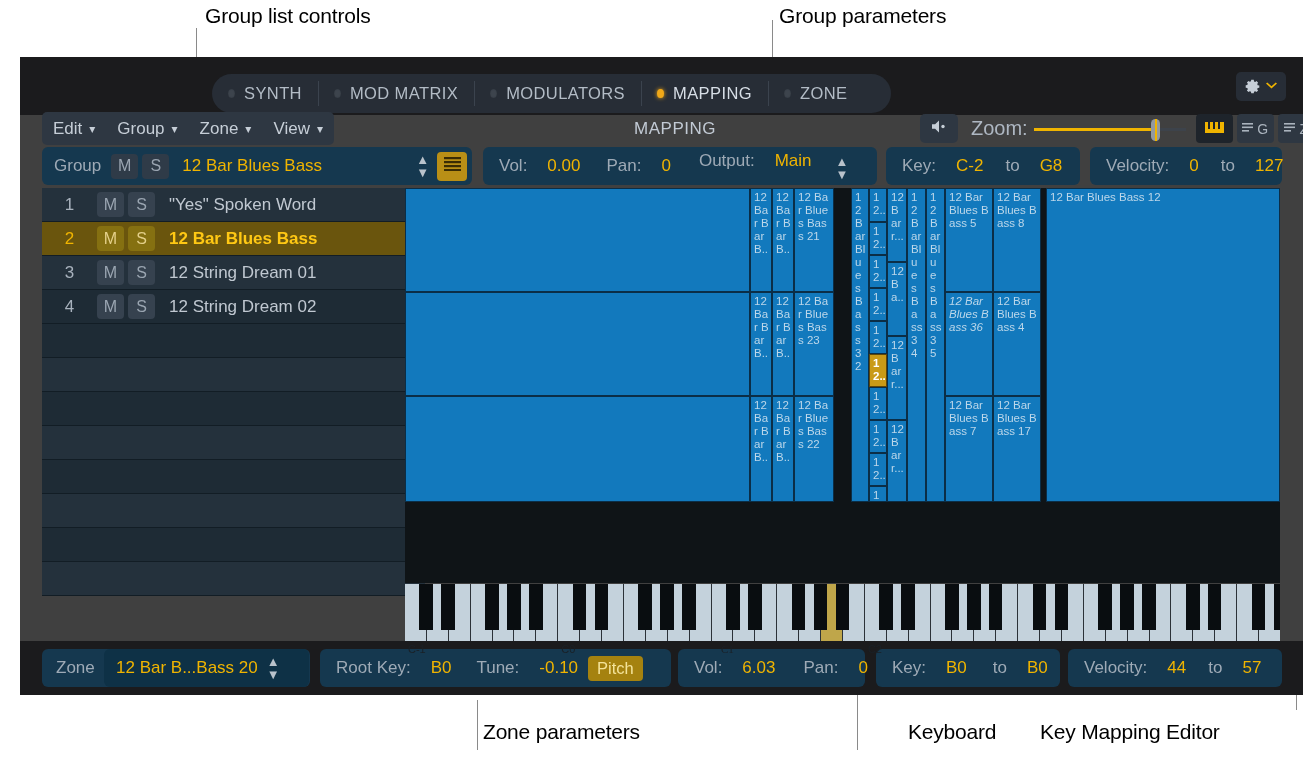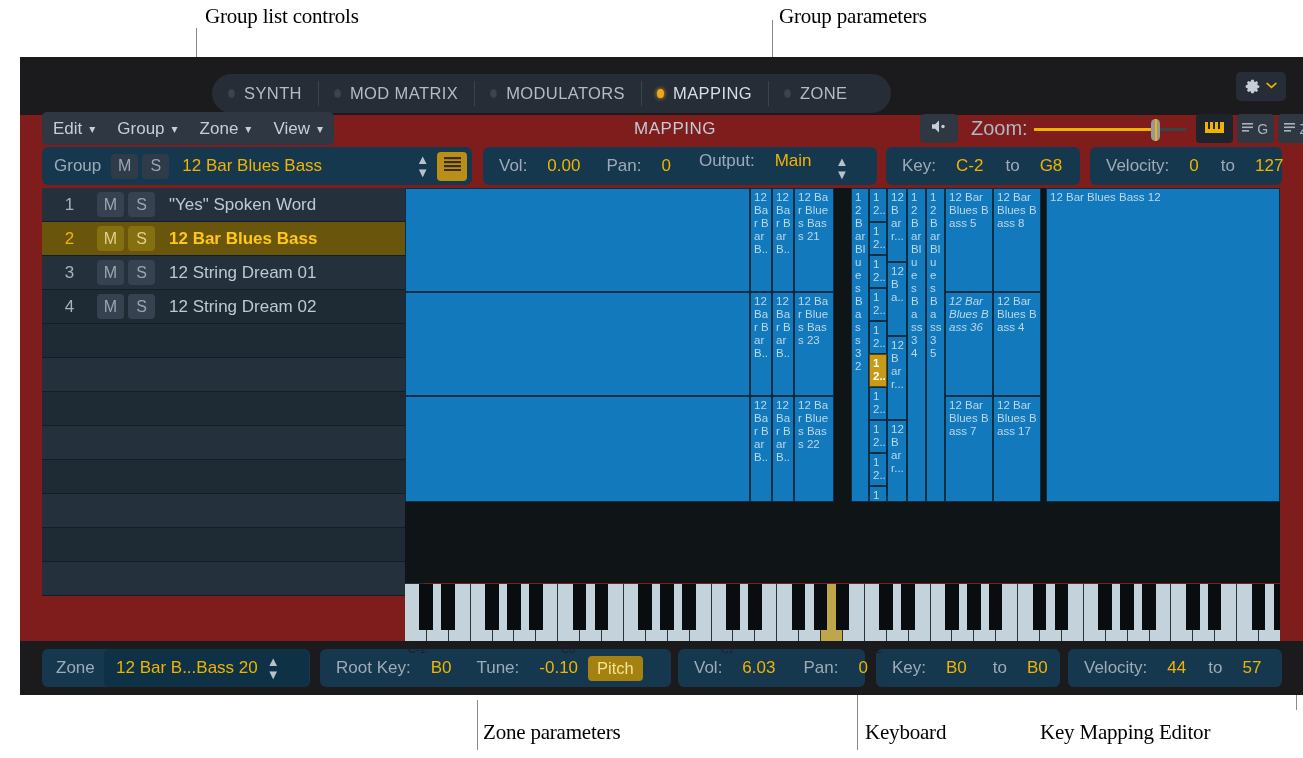--- a/index.html
+++ b/index.html
@@ -1,26 +1,26 @@
 <!DOCTYPE html>
 <html><head>
 <meta charset="utf-8">
 <style>
   * { box-sizing: border-box; margin:0; padding:0; }
   html,body { width:1303px; height:758px; background:#ffffff; overflow:hidden;
     font-family:"Liberation Sans", sans-serif; }
 
   
   .ann-label { position:absolute; color:#000; font-size:21px; white-space:nowrap;
-     font-family:Liberation Serif, serif; letter-spacing:-0.2px;}
+     font-family:Liberation Sans, sans-serif; letter-spacing:-0.2px;}
   .ann-line { position:absolute; background:#8a8a8a; }
 
   
   #app { position:absolute; left:20px; top:57px; width:1283px; height:638px;
-         background:#7f1d1d; overflow:hidden; }
+         background:#404040; overflow:hidden; }
 
   
   .tabstrip-wrap { position:absolute; left:0; top:0; width:1283px; height:58px; background:#1b1b1d; }
   .tabpill { position:absolute; left:192px; top:17px; width:679px; height:39px;
      background:#272d36; border-radius:20px; display:flex; align-items:center; }
   .tab { flex:0 0 auto; height:39px; display:flex; align-items:center; gap:9px;
      padding:0 16px; position:relative; color:#b3bcc6; font-size:16.5px; letter-spacing:.4px; }
   .tab + .tab::before { content:""; position:absolute; left:0; top:7px; width:1px; height:25px;
      background:#3b434e; }
   .led { width:7px; height:9px; border-radius:50%; background:#3d444d;
@@ -128,21 +128,21 @@
   .pitchbtn { background:#a5820f; color:#f4e39a; border-radius:4px; padding:3px 9px;
      font-size:16.5px; margin-left:10px;}
 </style>
 </head>
 <body>
 
 <div id="annotations">
     <div class="ann-label" style="left: 205px; top: 4px;">Group list controls</div>
     <div class="ann-label" style="left: 779px; top: 4px;">Group parameters</div>
     <div class="ann-label" style="left: 483px; top: 720px; text-align: right;">Zone parameters</div>
-    <div class="ann-label" style="left: 865px; top: 720px;">Keyboard</div>
+    <div class="ann-label" style="left: 908px; top: 720px;">Keyboard</div>
     <div class="ann-label" style="left: 1040px; top: 720px;">Key Mapping Editor</div>
     <div class="ann-line" style="left: 196px; top: 28px; width: 1px; height: 32px;"></div>
     <div class="ann-line" style="left: 772px; top: 20px; width: 1px; height: 40px;"></div>
     <div class="ann-line" style="left: 477px; top: 700px; width: 1px; height: 50px;"></div>
     <div class="ann-line" style="left: 857px; top: 700px; width: 1px; height: 50px;"></div>
     <div class="ann-line" style="left: 1296px; top: 380px; width: 1px; height: 330px;"></div>
     <div class="ann-line" style="left: 1262px; top: 380px; width: 35px; height: 1px;"></div>
     <div class="ann-line" style="left: 857px; top: 560px; width: 1px; height: 140px;"></div>
   </div>
 

